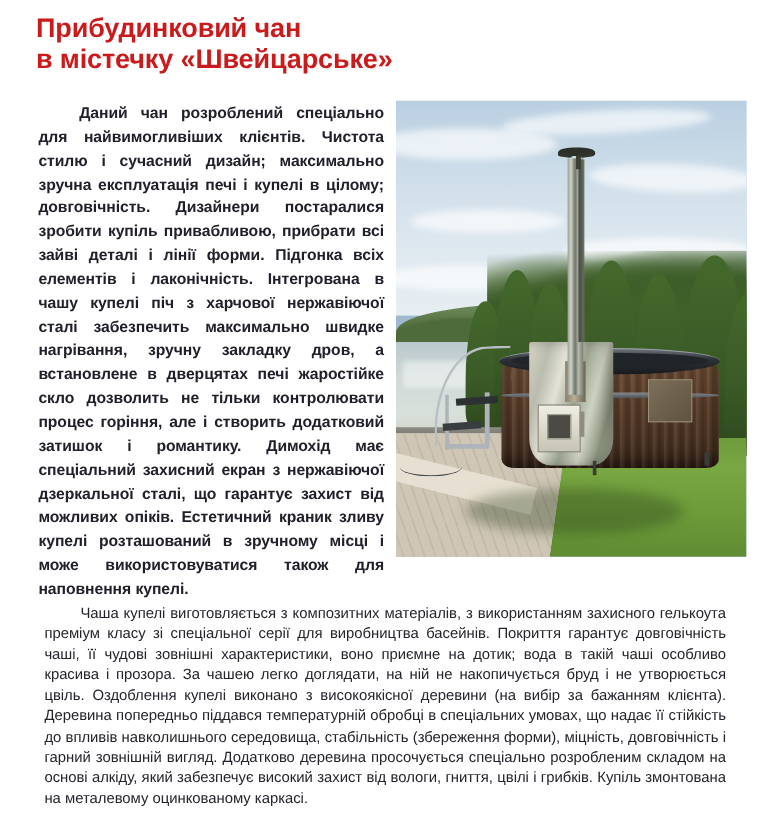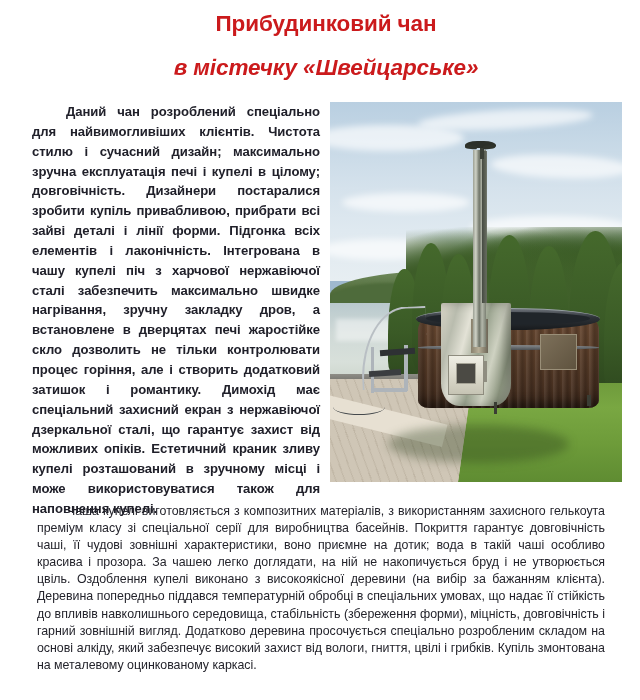--- a/index.html
+++ b/index.html
@@ -23,33 +23,31 @@
     position: relative;
     background: #ffffff;
     box-sizing: border-box;
   }
 
   
   .title-block {
     padding-top: 11px;
     padding-left: 30px;
     padding-right: 18px;
-    text-align: center;
   }
   .title-line {
     color: #cb1a1c;
     font-weight: bold;
     font-size: 22.5px;
     line-height: 25px;
     letter-spacing: -0.1px;
     white-space: nowrap;
   }
   .title-line-2 {
-    margin-top: 19px;
-    font-style: italic;
+    margin-top: 1px;
   }
 
   
   .top-section {
     position: relative;
     margin-top: 22px;
     height: 392px;
   }
 
   .lead-column {

